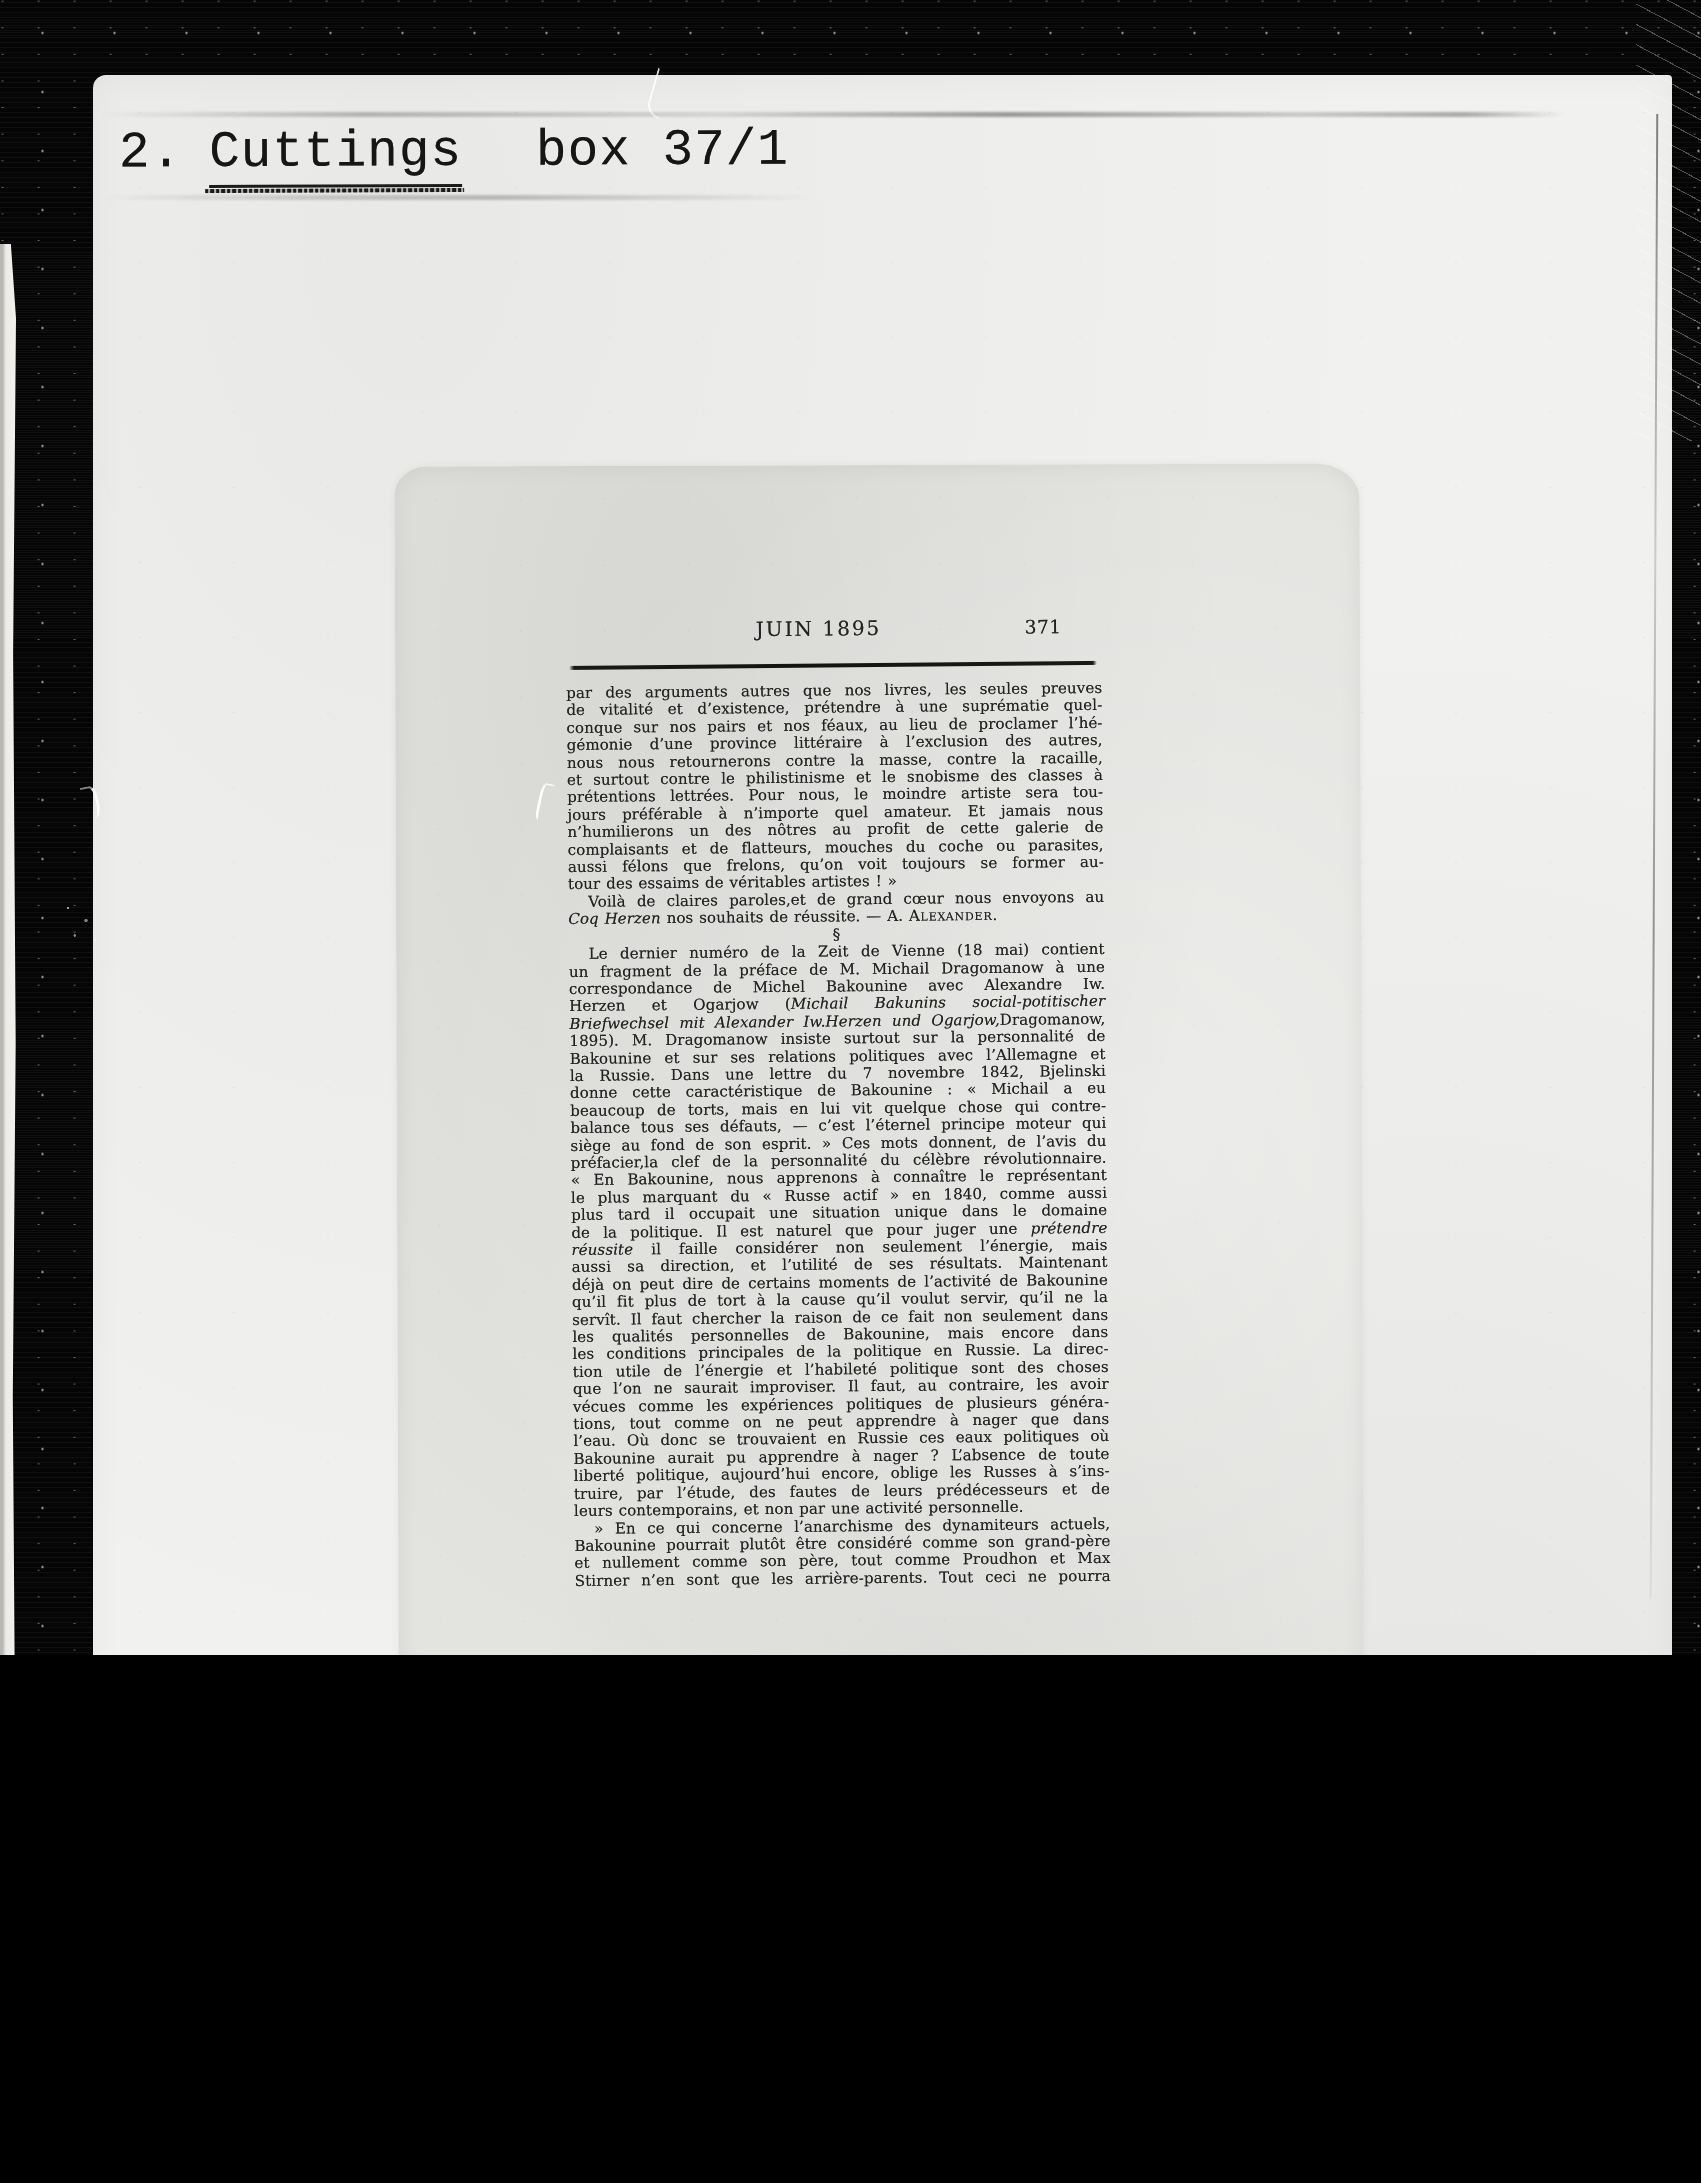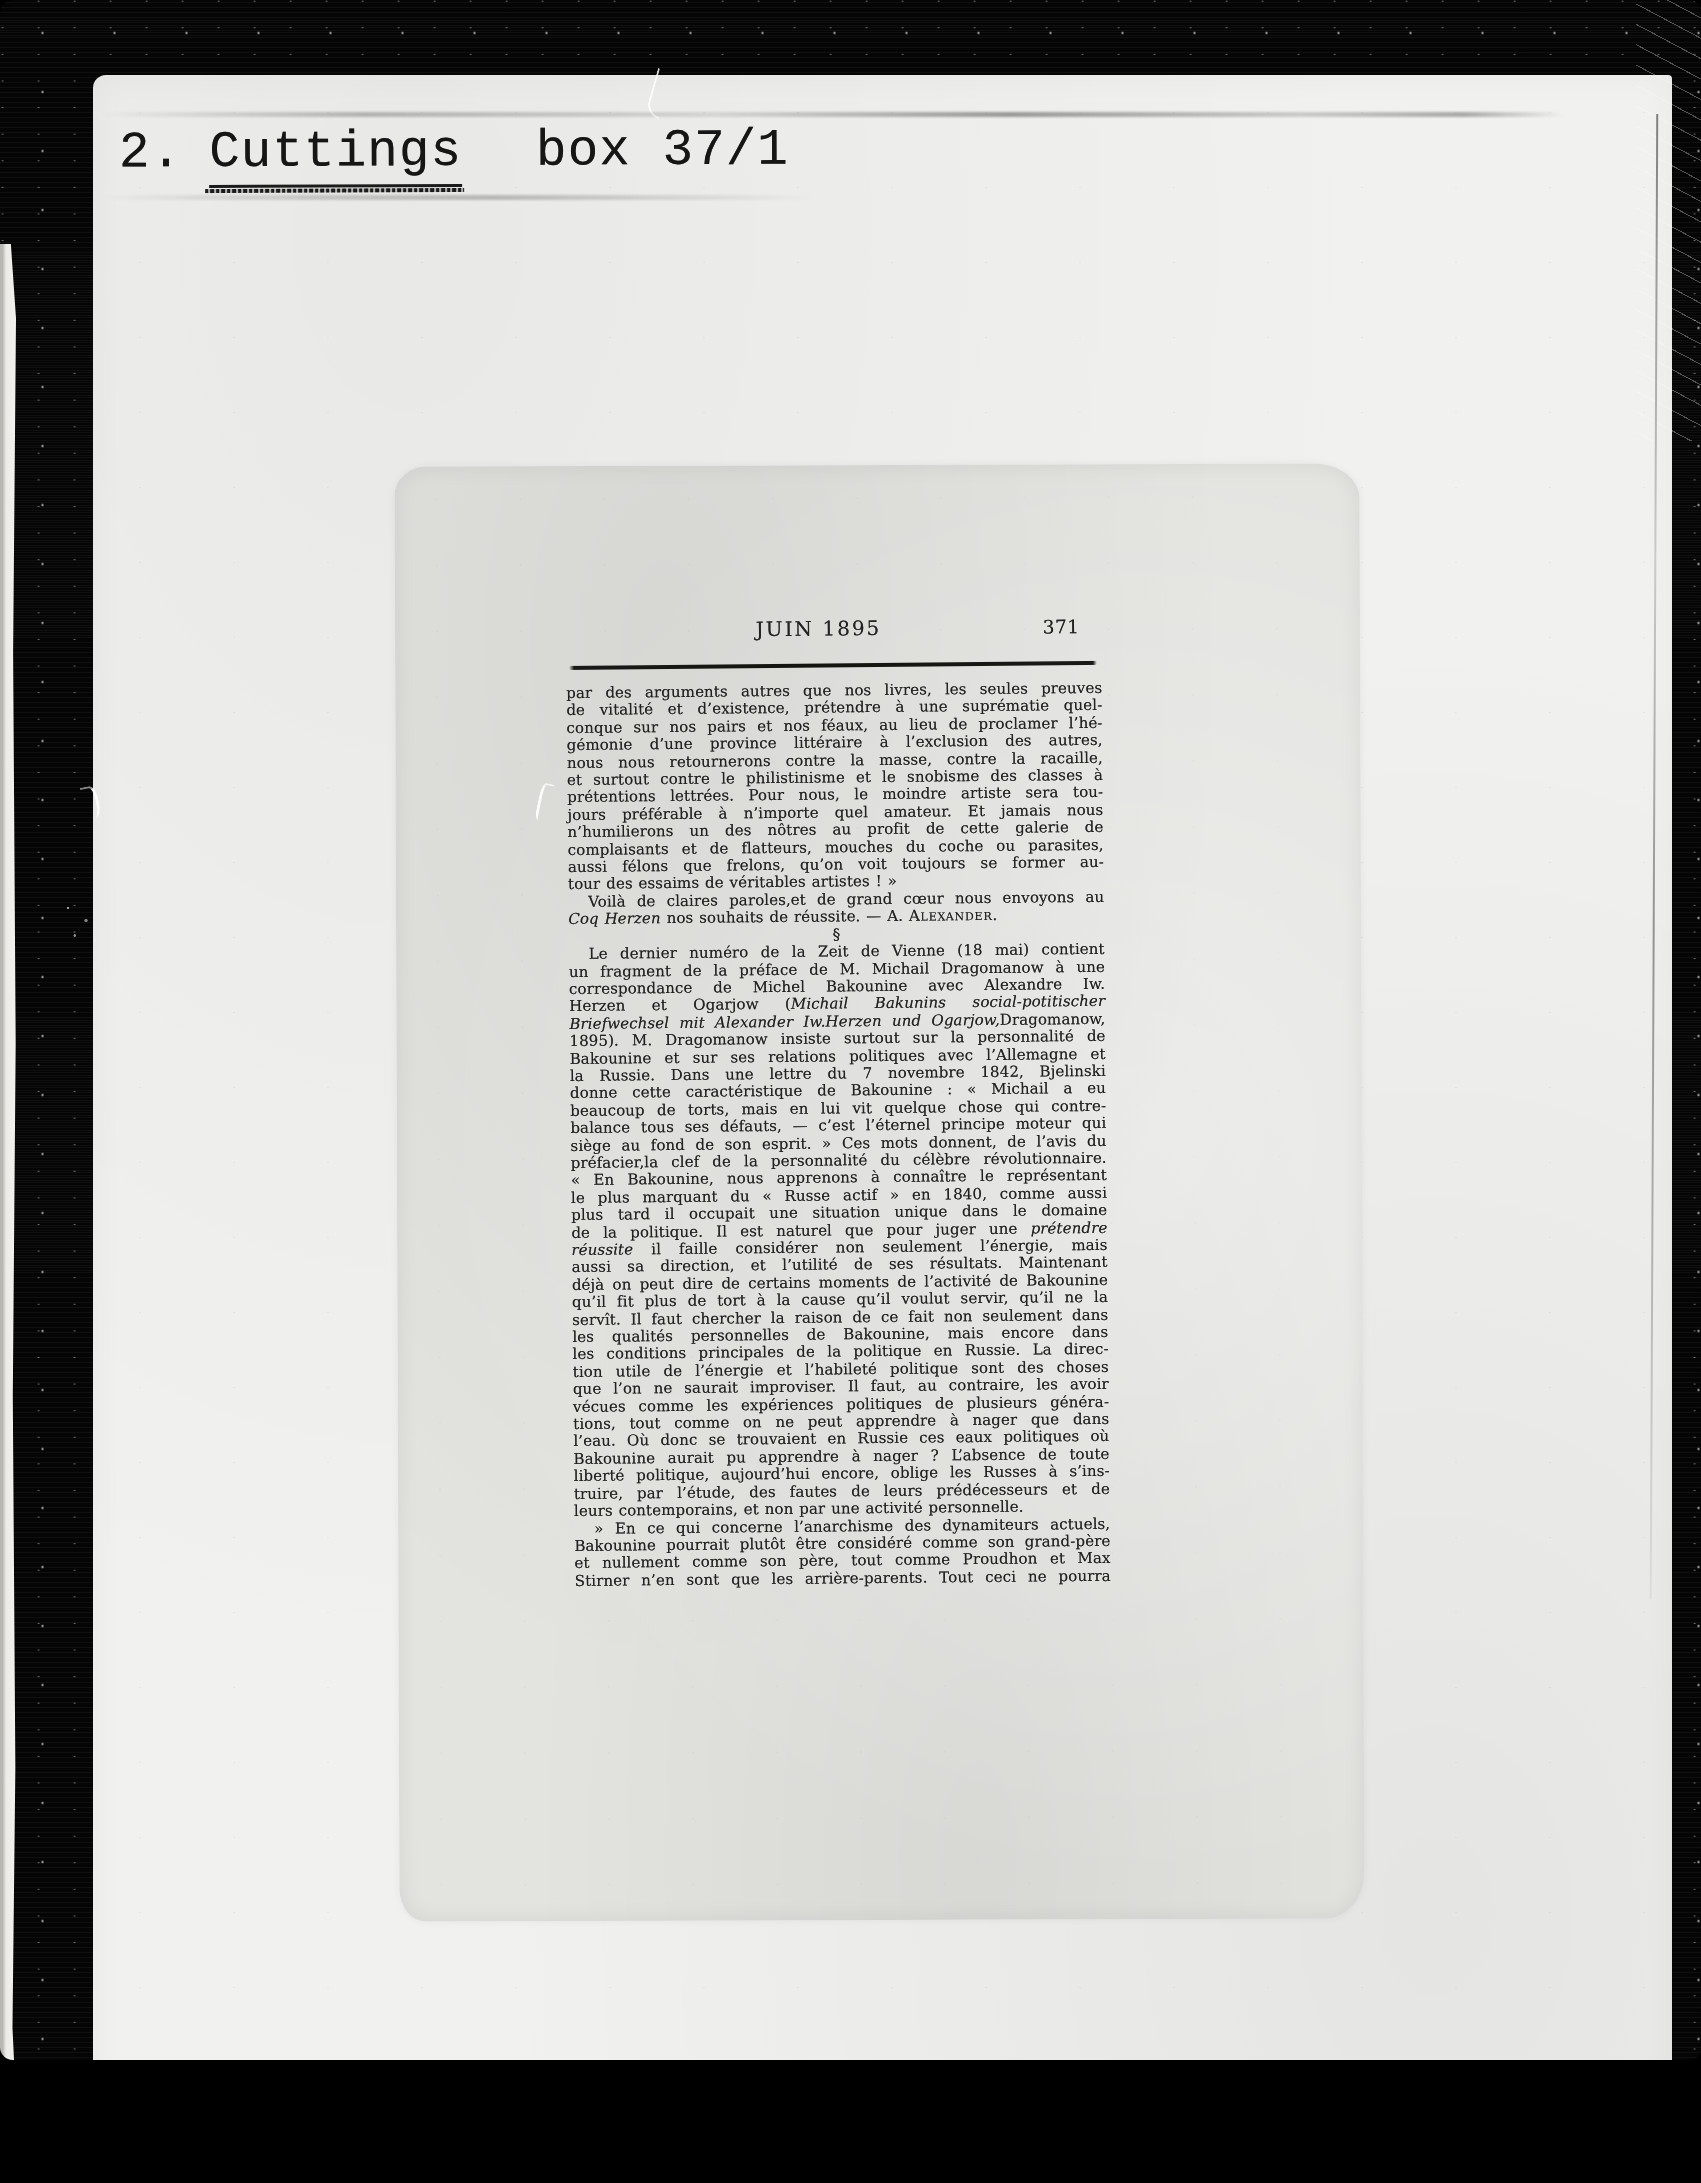--- a/index.html
+++ b/index.html
@@ -1,28 +1,27 @@
 <!DOCTYPE html>
 <html style="--film: #050505; --mount: #f1f1ef; --paper: #e3e3e0; --ink: #232220; --label-ink: #161616;font-size:8px"><head>
 <meta charset="utf-8">
 <style>
   :root{
     --film:#050505; --mount:#f1f1ef; --paper:#e3e3e0; --ink:#232220; --label-ink:#161616;
   }
   html,body{margin:0;padding:0;background:#000;}
   #photo{
-    position:relative; width:1702px; height:2060px; overflow:hidden;
+    position:relative; width:1702px; height:1655px; overflow:hidden;
     background-color:var(--film);
     background-image:
       radial-gradient(circle, rgba(255,255,255,.85) 0 0.7px, transparent 1.3px),
       radial-gradient(circle, rgba(255,255,255,.40) 0 0.5px, transparent 1px),
       repeating-linear-gradient(180deg, rgba(255,255,255,.045) 0 0.5px, transparent 0.5px 2.5px);
     background-size:72px 59px, 36px 26.6px, auto;
     background-position:6.5px 3.5px, 20.6px 14.5px, 0 0;
-    border-radius:13px;
   }
   
   .mount{
     position:absolute; left:93px; top:75px; width:1579px; height:2044px;
     background:
       radial-gradient(ellipse at 20% 8%, rgba(0,0,0,.035), transparent 55%),
       radial-gradient(ellipse at 85% 90%, rgba(0,0,0,.05), transparent 50%),
       radial-gradient(circle, rgba(0,0,0,.05) 0 0.5px, transparent 0.8px),
       var(--mount);
     background-size:auto,auto,94px 75px,auto;
@@ -83,21 +82,21 @@
   .page-header{
     position:absolute; left:174px; top:151px; width:536px; height:30px;
     font-family:"DejaVu Serif",serif; color:var(--ink);
   }
   .header-title{
     position:absolute; left:50%; transform:translateX(-62%);
     font-size:20px; letter-spacing:2px; font-variant:small-caps;
     text-shadow:0 0 0.5px rgba(0,0,0,.5);
   }
   .header-pagenum{
-    position:absolute; right:22px; top:2px; font-size:18.6px; letter-spacing:0.5px;
+    position:absolute; right:40px; top:2px; font-size:18.6px; letter-spacing:0.5px;
     text-shadow:0 0 0.5px rgba(0,0,0,.5);
   }
   .header-rule{
     position:absolute; left:177px; top:198px; width:528px; height:4px;
     background:linear-gradient(90deg, transparent 0, #191917 5px, #14140f 45%, #191917 calc(100% - 4px), transparent);
     border-radius:2px; filter:blur(0.2px);
   }
   .textcol{
     position:absolute; left:174px; top:217px; width:536px;
     font-family:"DejaVu Serif",serif; font-size:15px; line-height:17.4px;

